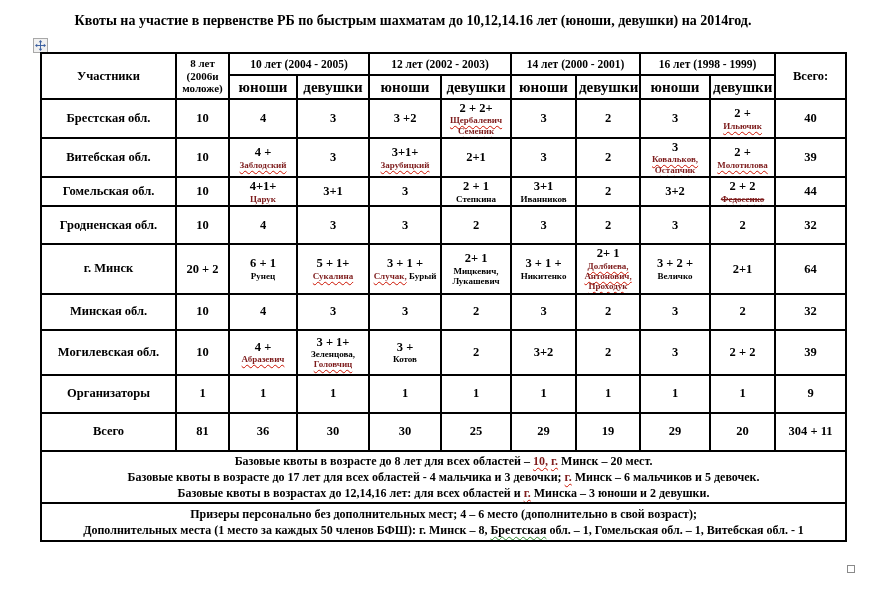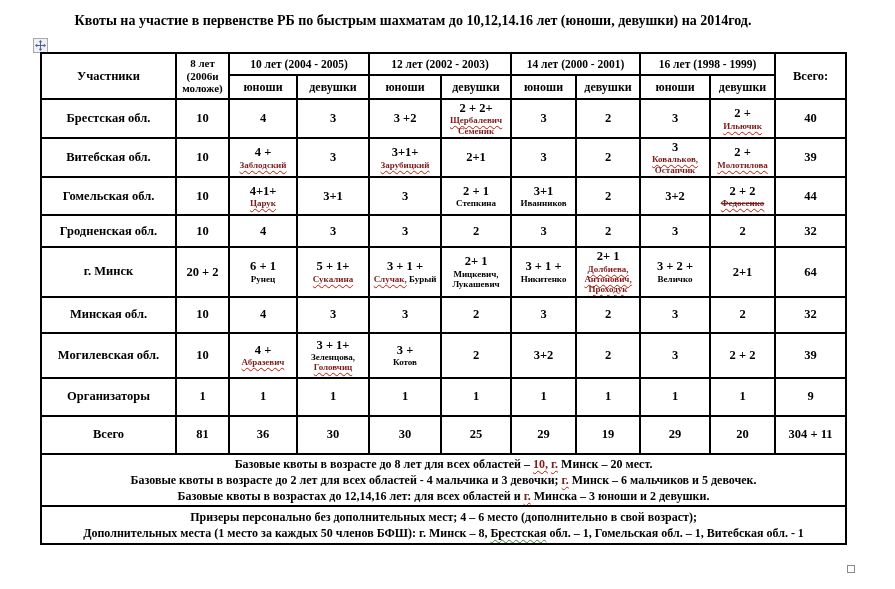--- a/index.html
+++ b/index.html
@@ -22,21 +22,21 @@
   }
   table.quota{
     position:absolute;left:40px;top:52px;width:805px;
     border-collapse:collapse;table-layout:fixed;
   }
   table.quota th,table.quota td{
     border:2px solid #000;text-align:center;vertical-align:middle;
     font-weight:bold;padding:1px 2px;overflow:hidden;
   }
   .h-group{font-size:11.5px;}
-  .h-sub{font-size:12px;}
+  .h-sub{font-size:15px;}
   .h-part{font-size:12.5px;}
   .h-age{font-size:11px;line-height:1.15;}
   .row-label{font-size:12.5px;}
   .val{font-size:12.5px;line-height:1.15;}
   .names{font-size:9px;line-height:1.15;}
   .nline{white-space:nowrap;}
   .seg{}
   .misspell{
     color:#7e1c1c;
     text-decoration:underline;
@@ -184,64 +184,64 @@
           </div>
         </td>
         <td>
           <div class="val">2 +</div>
           <div class="names">
             <div class="nline"><span class="seg misspell">Молотилова</span></div>
           </div>
         </td>
         <td class="val">39</td>
       </tr>
+      <tr style="height: 29px;">
+        <td class="row-label">Гомельская обл.</td>
+        <td>
+          <div class="val">10</div>
+        </td>
+        <td>
+          <div class="val">4+1+</div>
+          <div class="names">
+            <div class="nline"><span class="seg misspell">Царук</span></div>
+          </div>
+        </td>
+        <td>
+          <div class="val">3+1</div>
+        </td>
+        <td>
+          <div class="val">3</div>
+        </td>
+        <td>
+          <div class="val">2 + 1</div>
+          <div class="names">
+            <div class="nline"><span class="seg">Степкина</span></div>
+          </div>
+        </td>
+        <td>
+          <div class="val">3+1</div>
+          <div class="names">
+            <div class="nline"><span class="seg">Иванников</span></div>
+          </div>
+        </td>
+        <td>
+          <div class="val">2</div>
+        </td>
+        <td>
+          <div class="val">3+2</div>
+        </td>
+        <td>
+          <div class="val">2 + 2</div>
+          <div class="names">
+            <div class="nline"><span class="seg misspell"><span class="strike">Федосенко</span></span></div>
+          </div>
+        </td>
+        <td class="val">44</td>
+      </tr>
       <tr style="height: 38px;">
-        <td class="row-label">Гомельская обл.</td>
-        <td>
-          <div class="val">10</div>
-        </td>
-        <td>
-          <div class="val">4+1+</div>
-          <div class="names">
-            <div class="nline"><span class="seg misspell">Царук</span></div>
-          </div>
-        </td>
-        <td>
-          <div class="val">3+1</div>
-        </td>
-        <td>
-          <div class="val">3</div>
-        </td>
-        <td>
-          <div class="val">2 + 1</div>
-          <div class="names">
-            <div class="nline"><span class="seg">Степкина</span></div>
-          </div>
-        </td>
-        <td>
-          <div class="val">3+1</div>
-          <div class="names">
-            <div class="nline"><span class="seg">Иванников</span></div>
-          </div>
-        </td>
-        <td>
-          <div class="val">2</div>
-        </td>
-        <td>
-          <div class="val">3+2</div>
-        </td>
-        <td>
-          <div class="val">2 + 2</div>
-          <div class="names">
-            <div class="nline"><span class="seg misspell"><span class="strike">Федосенко</span></span></div>
-          </div>
-        </td>
-        <td class="val">44</td>
-      </tr>
-      <tr style="height: 32px;">
         <td class="row-label">Гродненская обл.</td>
         <td>
           <div class="val">10</div>
         </td>
         <td>
           <div class="val">4</div>
         </td>
         <td>
           <div class="val">3</div>
         </td>
@@ -450,21 +450,21 @@
           <div class="val">29</div>
         </td>
         <td>
           <div class="val">20</div>
         </td>
         <td class="val">304 + 11</td>
       </tr>
       <tr style="height: 48px;">
         <td colspan="11" class="note">
           <div><span class="seg">Базовые квоты в возрасте до 8 лет для всех областей – </span><span class="seg misspell">10,</span><span class="seg"> </span><span class="seg misspell">г.</span><span class="seg"> Минск – 20 мест.</span></div>
-          <div><span class="seg">Базовые квоты в возрасте до 2 лет для всех областей - 4 мальчика и 3 девочки; </span><span class="seg misspell">г.</span><span class="seg"> Минск – 6 мальчиков и 5 девочек.</span></div>
+          <div><span class="seg">Базовые квоты в возрасте до 17 лет для всех областей - 4 мальчика и 3 девочки; </span><span class="seg misspell">г.</span><span class="seg"> Минск – 6 мальчиков и 5 девочек.</span></div>
           <div><span class="seg">Базовые квоты в возрастах до 12,14,16 лет: для всех областей и </span><span class="seg misspell">г.</span><span class="seg"> Минска – 3 юноши и 2 девушки.</span></div>
         </td>
       </tr>
       <tr style="height: 38px;">
         <td colspan="11" class="note">
           <div><span class="seg">Призеры персонально без дополнительных мест; 4 – 6 место (дополнительно в свой возраст);</span></div>
           <div><span class="seg">Дополнительных места (1 место за каждых 50 членов БФШ): г. Минск – 8, </span><span class="seg grammar">Брестская</span><span class="seg"> обл. – 1, Гомельская обл. – 1, Витебская обл. - 1</span></div>
         </td>
       </tr>
     </tbody>

